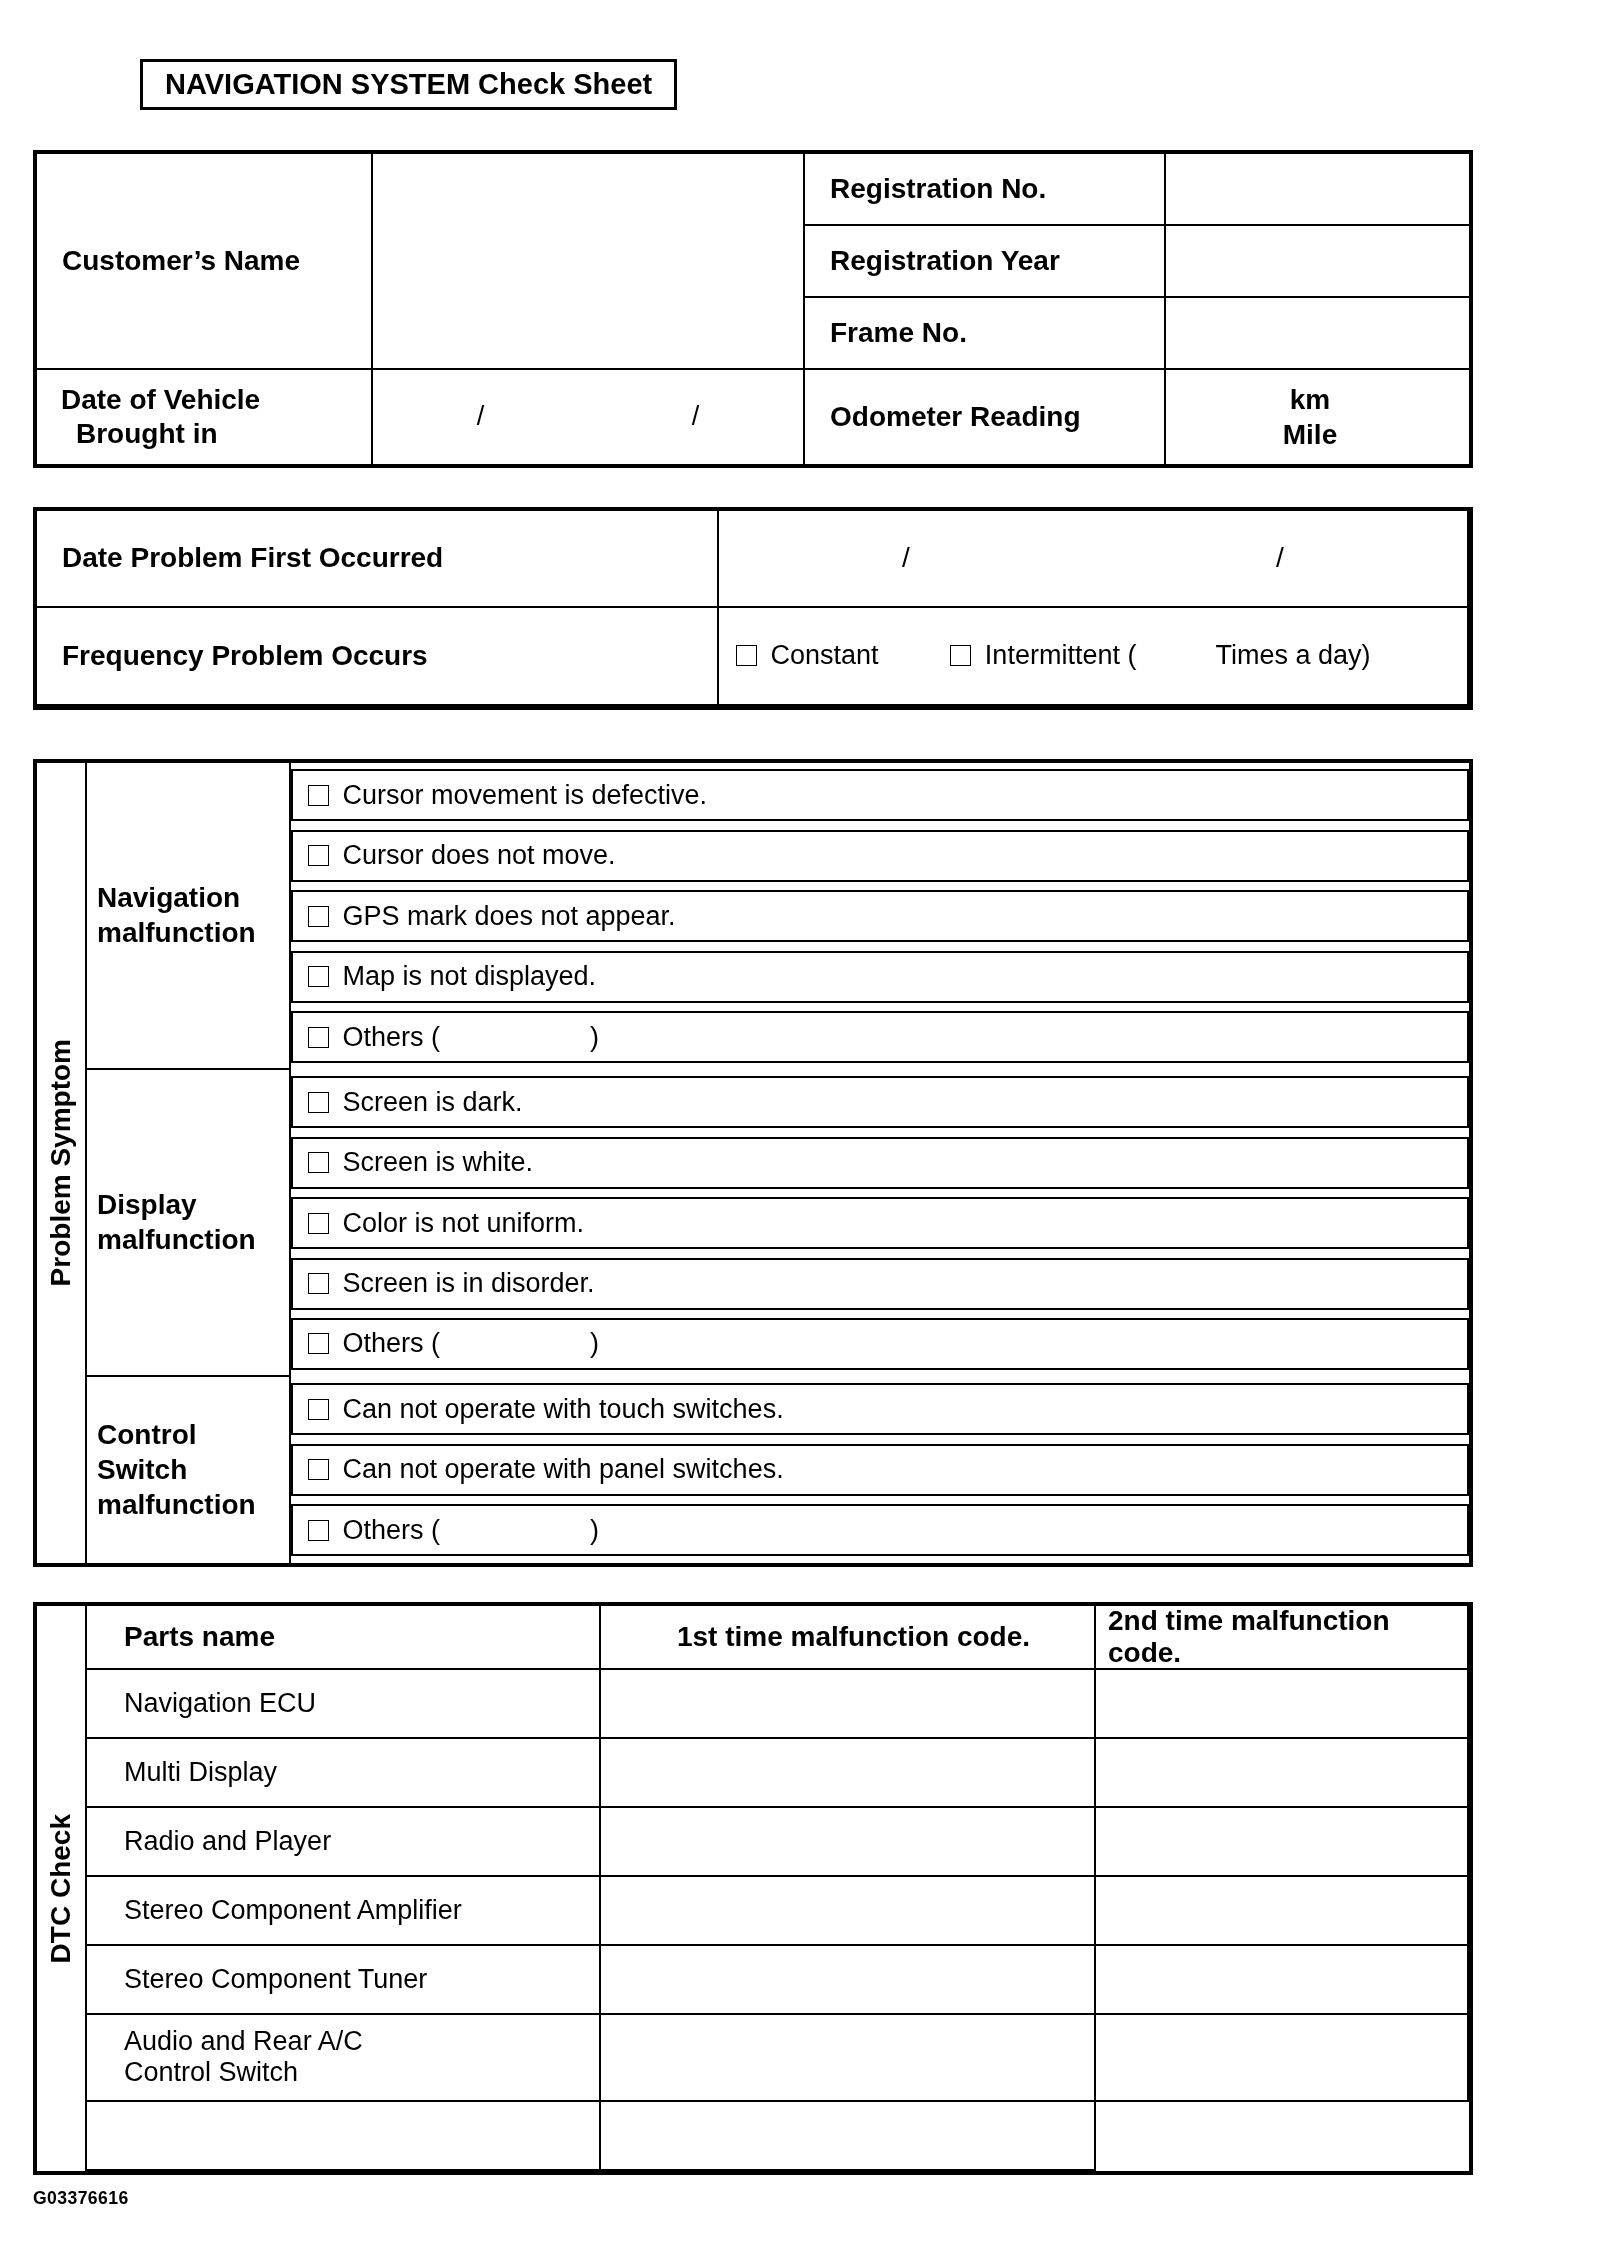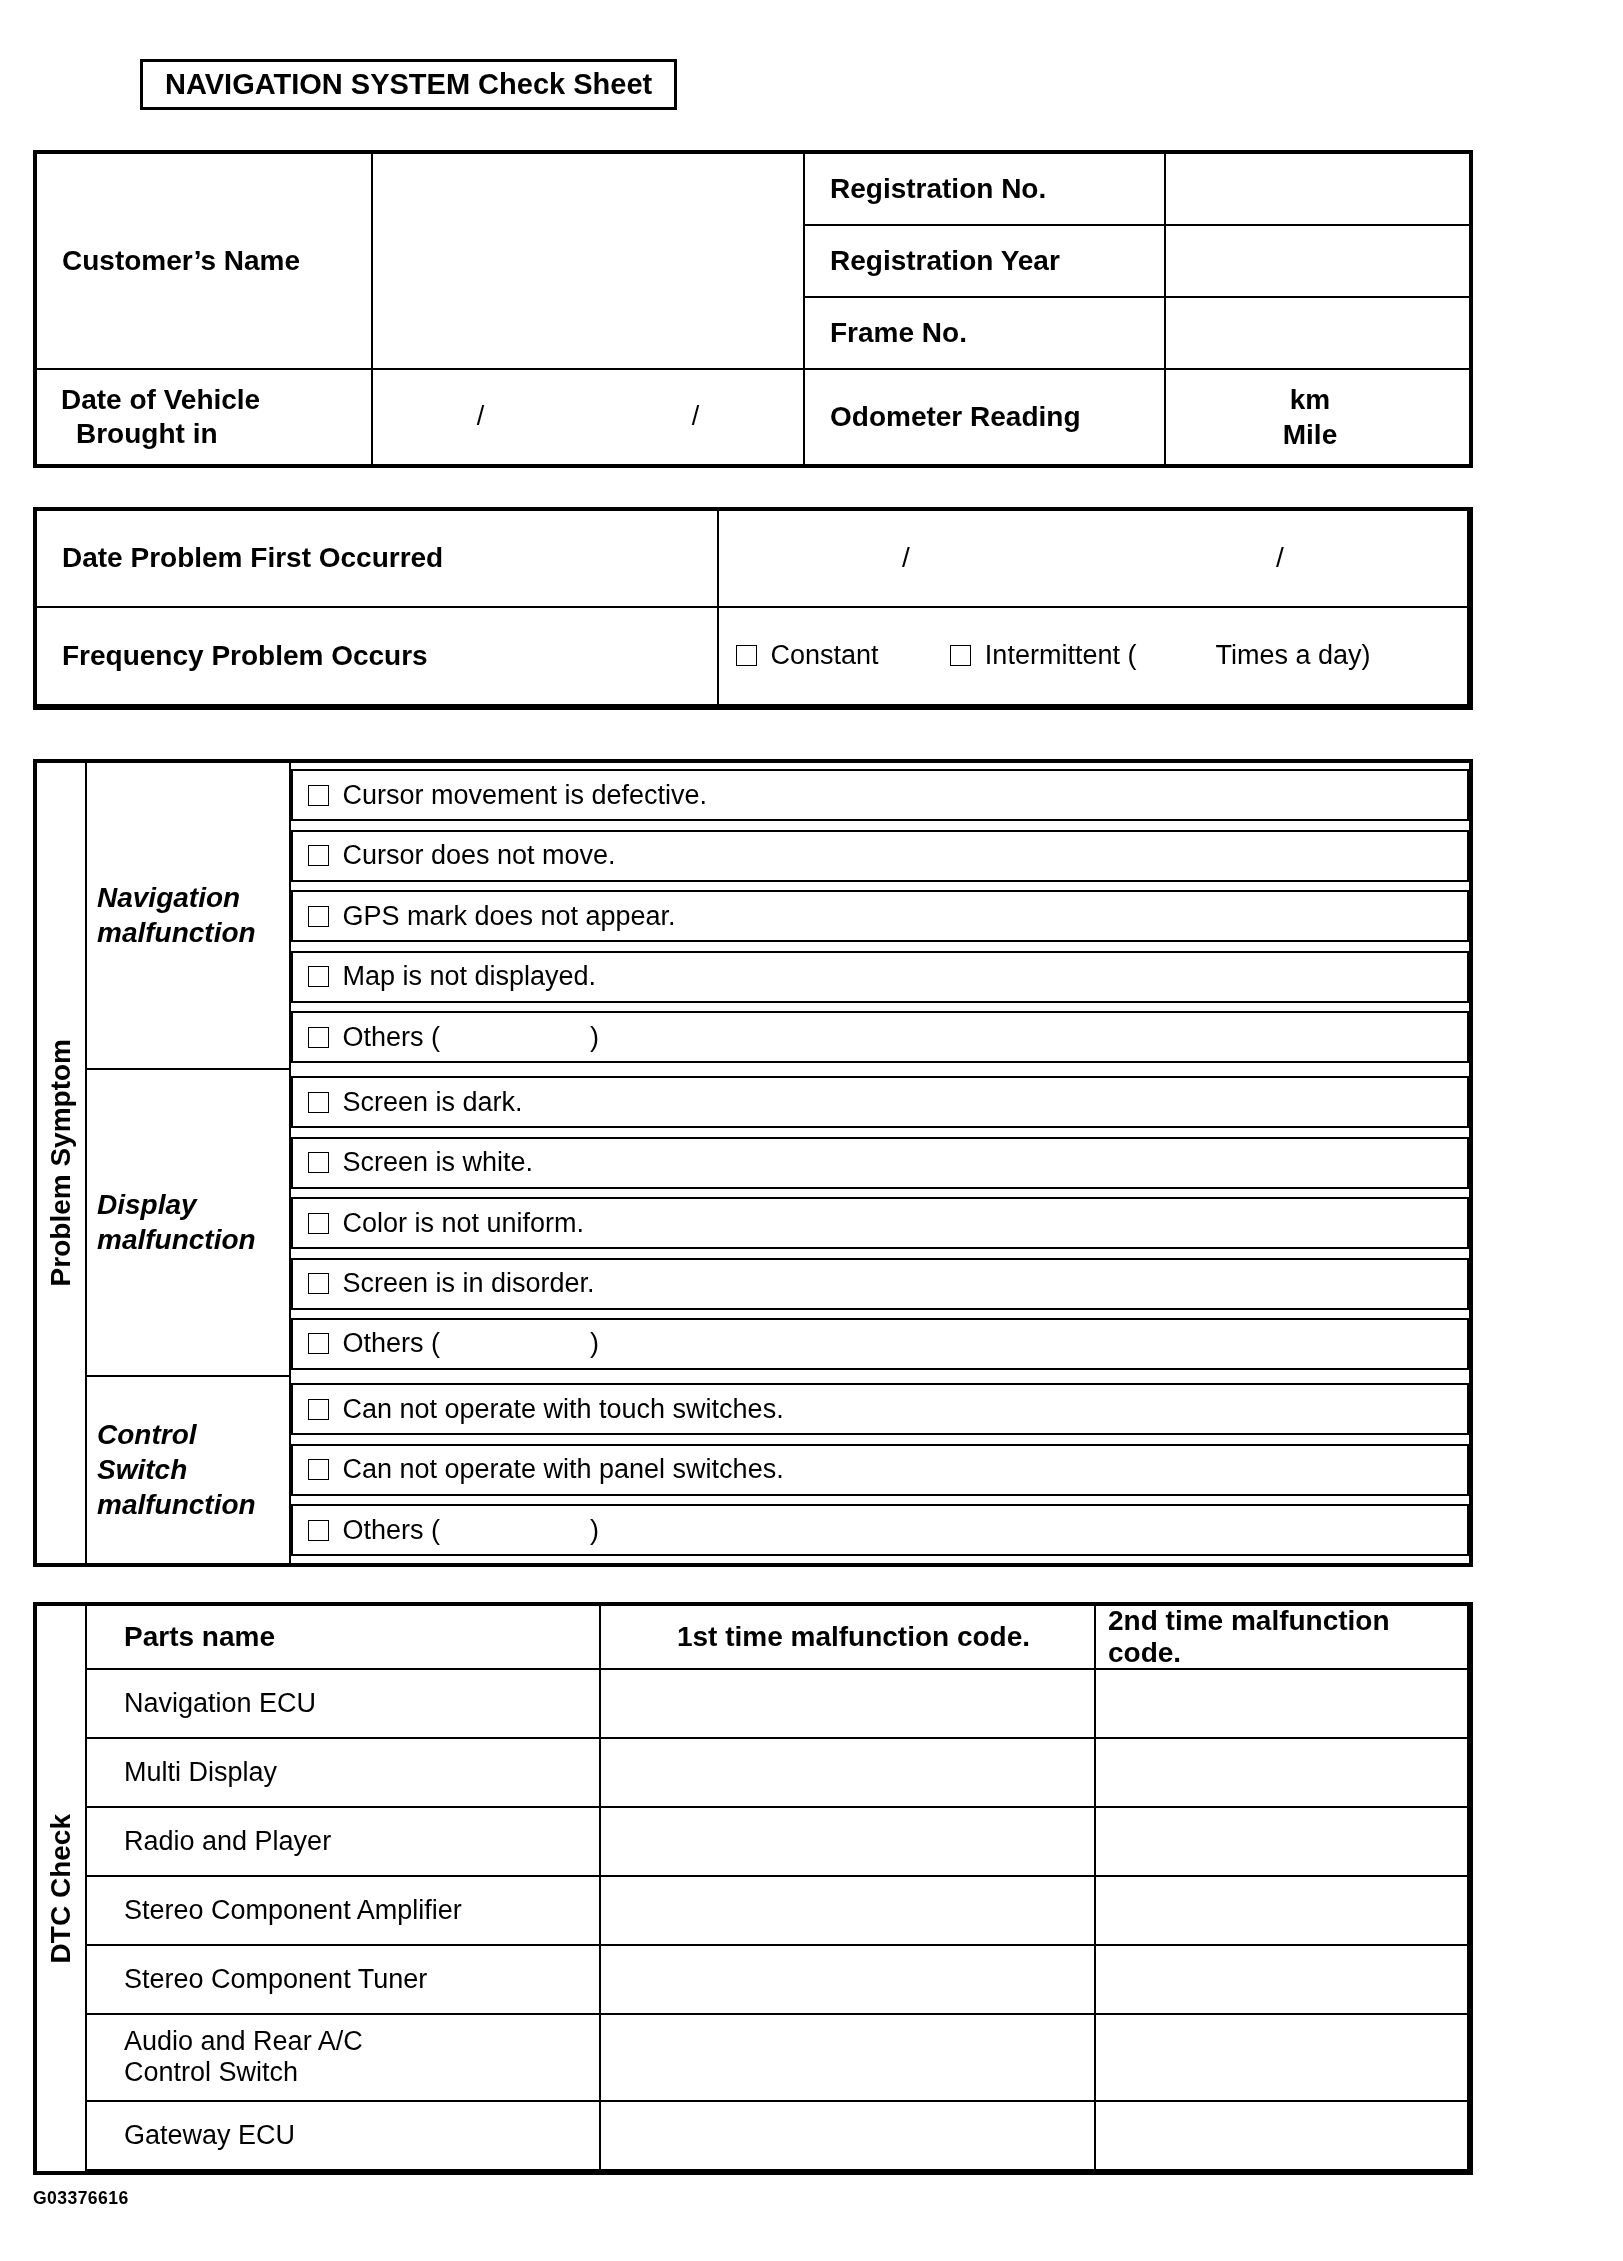--- a/index.html
+++ b/index.html
@@ -75,21 +75,21 @@
   
   .symptom-table { display: flex; border: 4.2px solid #000; margin-bottom: 35px; }
   .side-col { width: 50px; border-right: 2.5px solid #000;
     display: flex; align-items: center; justify-content: center; }
   .side-label { writing-mode: vertical-rl; transform: rotate(180deg);
     font-size: 28px; font-weight: bold; white-space: nowrap; }
   .groups-col { flex: 1; display: flex; flex-direction: column; }
   .group { display: flex; }
   .group-label { width: 204px; border-right: 2.5px solid #000; border-bottom: 2.5px solid #000;
     display: flex; flex-direction: column; justify-content: center;
-    padding-left: 10px; font-size: 28px; font-weight: bold; line-height: 1.25; font-style: italic; }
+    padding-left: 10px; font-size: 28px; font-weight: bold; line-height: 1.25; }
   .group:last-child .group-label { border-bottom: none; }
   .group-items { flex: 1; display: flex; flex-direction: column;
     justify-content: center; gap: 8.4px; padding: 6.7px 0; }
   .item-row { height: 52px; border: 2.5px solid #000;
     display: flex; align-items: center; padding-left: 15px; font-size: 27px; }
 
   
   .dtc-table { display: flex; border: 4.2px solid #000; }
   .dtc-grid { flex: 1; display: grid;
     grid-template-columns: 514px 495px 1fr;
@@ -275,21 +275,20 @@
 
       <div class="dtc-cell">Stereo Component Tuner</div>
       <div class="dtc-cell"></div>
       <div class="dtc-cell no-r"></div>
 
       <div class="dtc-cell preline">Audio and Rear A/C
 Control Switch</div>
       <div class="dtc-cell"></div>
       <div class="dtc-cell no-r"></div>
 
-      <div class="dtc-cell no-b">Gateway ECU</div>
       <div class="dtc-cell no-b"></div>
       <div class="dtc-cell no-r no-b"></div>
     </div>
   </div>
 
   <div class="figure-code">G03376616</div>
 
 </div>
 
 

